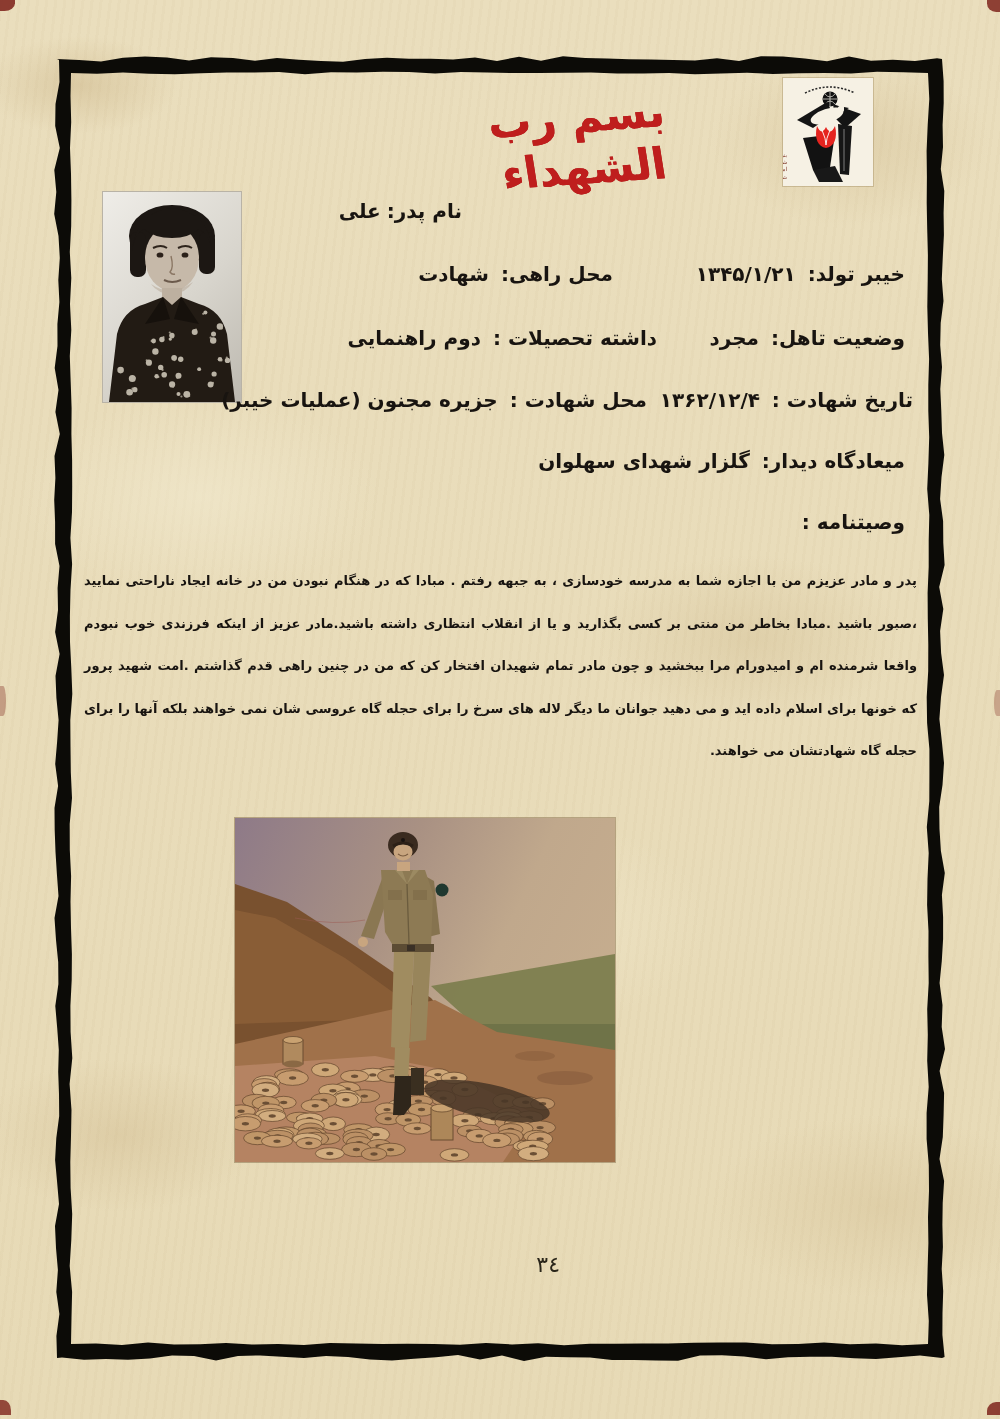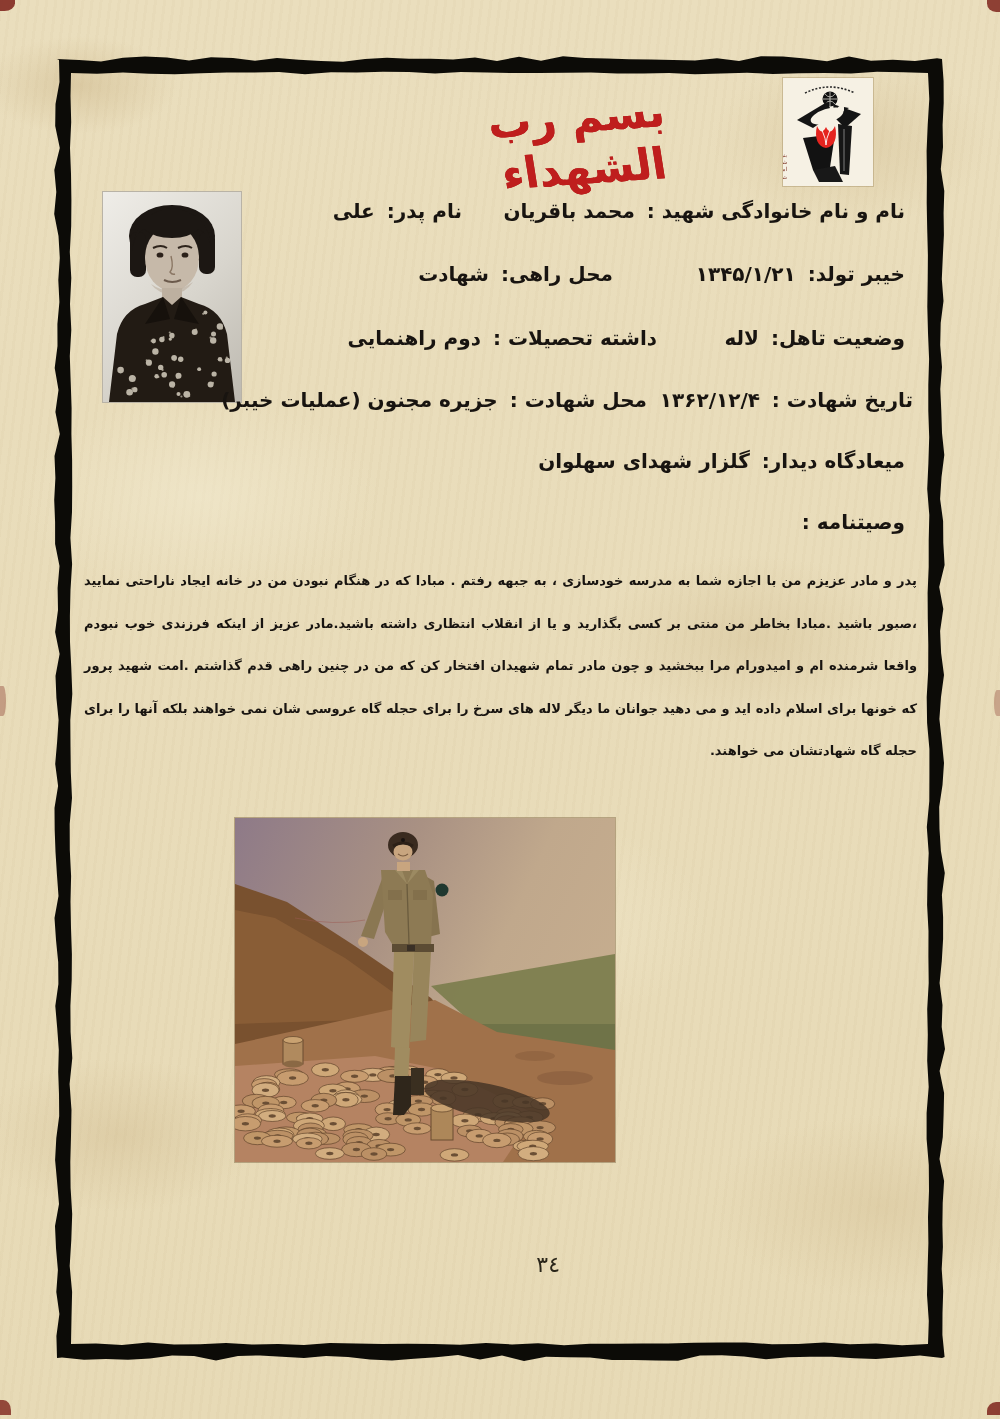--- a/index.html
+++ b/index.html
@@ -176,27 +176,26 @@
           <circle cx="102.4" cy="120.5" r="2.0" fill="#d6cfbf" opacity=".85"></circle>
           <circle cx="100.2" cy="121.8" r="1.1" fill="#b8b0a0" opacity=".8"></circle>
           <circle cx="117.0" cy="167.3" r="2.3" fill="#d6cfbf" opacity=".85"></circle>
           <circle cx="118.5" cy="168.4" r="1.1" fill="#b8b0a0" opacity=".8"></circle>
           <circle cx="77.7" cy="167.3" r="2.7" fill="#d6cfbf" opacity=".85"></circle>
           <circle cx="78.2" cy="168.5" r="1.1" fill="#b8b0a0" opacity=".8"></circle>
         </g>
     </svg>
   </div>
 
-  <div class="field" style="top:199px;right:95px"><span class="fl">نام و نام خانوادگی شهید : </span><span class="fv">محمد باقریان</span></div>
-  <div class="field" style="top:199px;right:538px"><span class="fl" style="margin-left:12px">نام پدر:</span><span class="fv">علی</span></div>
+  <div class="field" style="top:199px;right:538px"><span class="fl" style="margin-left:6px">نام پدر:</span><span class="fv">علی</span></div>
 
   <div class="field" style="top:262px;right:95px"><span class="fl">خیبر تولد: </span><span class="fv">۱۳۴۵/۱/۲۱</span></div>
   <div class="field" style="top:262px;right:387px"><span class="fl">محل راهی: </span><span class="fv">شهادت</span></div>
 
-  <div class="field" style="top:326px;right:95px"><span class="fl">وضعیت تاهل: </span><span class="fv">لاله</span></div>
+  <div class="field" style="top:326px;right:95px"><span class="fl">وضعیت تاهل: </span><span class="fv">مجرد</span></div>
   <div class="field" style="top:326px;right:343px"><span class="fl">داشته تحصیلات : </span><span class="fv">دوم راهنمایی</span></div>
 
   <div class="field" style="top:388px;right:87px"><span class="fl">تاریخ شهادت : </span><span class="fv">۱۳۶۲/۱۲/۴</span></div>
   <div class="field" style="top:449px;right:95px"><span class="fl">میعادگاه دیدار: </span><span class="fv">گلزار شهدای سهلوان</span></div>
 
   <div class="field" style="top:388px;right:353px"><span class="fl">محل شهادت : </span><span class="fv">جزیره مجنون (عملیات خیبر)</span></div>
 
   <div class="field" style="top:510px;right:95px"><span class="fl">وصیتنامه :</span></div>
 
   <div class="will-par">پدر و مادر عزیزم من با اجازه شما به مدرسه خودسازی ، به جبهه رفتم . مبادا که در هنگام نبودن من در خانه ایجاد ناراحتی نمایید ،صبور باشید .مبادا بخاطر من منتی بر کسی بگذارید و یا از انقلاب انتظاری داشته باشید.مادر عزیز از اینکه فرزندی خوب نبودم واقعا شرمنده ام و امیدورام مرا ببخشید و چون مادر تمام شهیدان افتخار کن که من در چنین راهی قدم گذاشتم .امت شهید پرور که خونها برای اسلام داده اید و می دهید جوانان ما دیگر لاله های سرخ را برای حجله گاه عروسی شان نمی خواهند بلکه آنها را برای حجله گاه شهادتشان می خواهند.</div>

